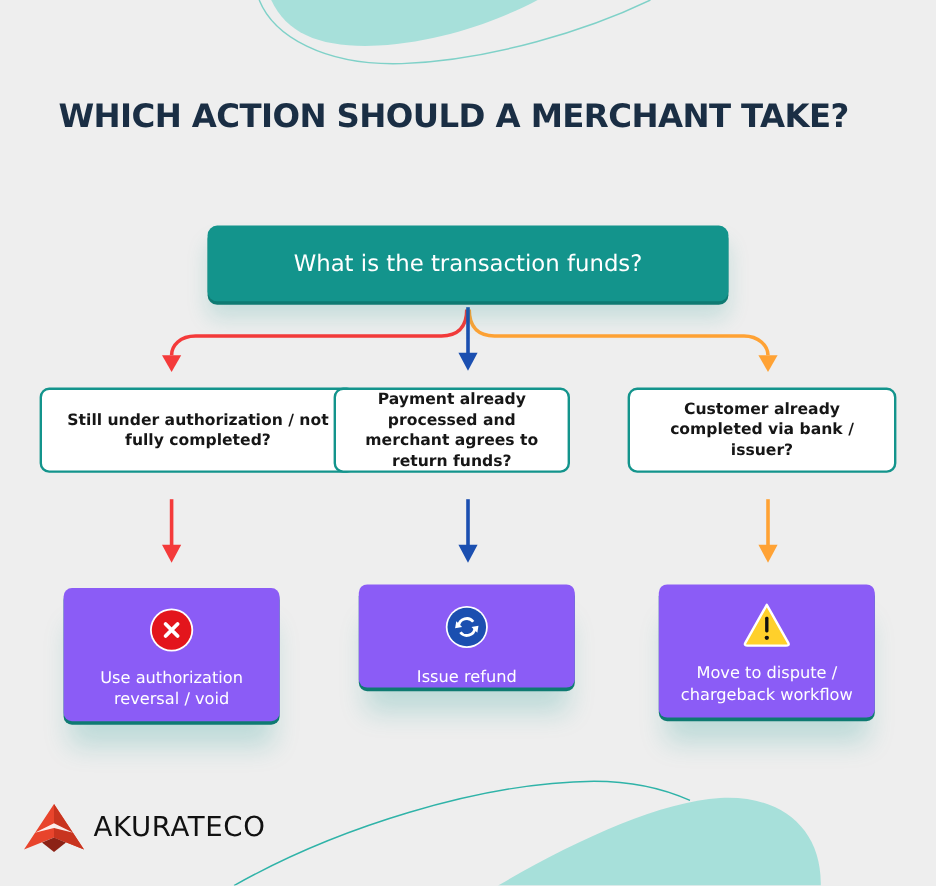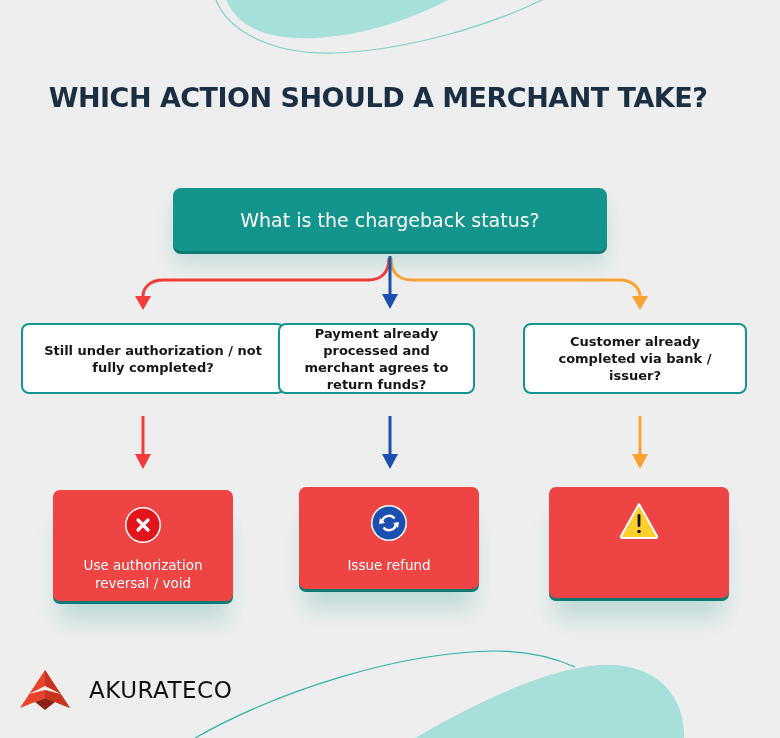--- a/index.html
+++ b/index.html
@@ -10,35 +10,35 @@
            font-family:"DejaVu Sans", sans-serif; font-weight:bold; font-size:27px;
            color:#1a2e44; letter-spacing:-0.5px; margin:0; }
   .root { position:absolute; left:173px; top:188px; width:434px; height:63px;
           background:#13948c; border-radius:8px; box-shadow:0 3px 0 #0e7a72, 0 14px 18px rgba(19,148,140,0.18);
           color:#fff; display:flex; align-items:center; justify-content:center;
           font-size:19px; }
   .q { position:absolute; top:323px; height:71px; background:#fff; border:2px solid #13948c;
        border-radius:8px; display:flex; align-items:center; justify-content:center;
        text-align:center; font-weight:bold; font-size:13px; line-height:17px; color:#161616;
        box-sizing:border-box; padding:0 10px; }
-  .q1 { left:21px; width:264px; }
+  .q1 { left:33px; width:264px; }
   .q2 { left:278px; width:197px; }
   .q3 { left:523px; width:224px; }
-  .act { position:absolute; background:#ef4444; border-radius:7px; color:#fff;
+  .act { position:absolute; background:#8b5cf6; border-radius:7px; color:#fff;
          box-shadow:0 3px 0 #0e7a72, 0 26px 22px -6px rgba(19,148,140,0.22);
          display:flex; flex-direction:column; align-items:center; text-align:center;
          font-size:13.5px; line-height:18px; box-sizing:border-box; }
   .a1 { left:53px; top:490px; width:180px; height:111px; padding-top:16px; }
-  .a2 { left:299px; top:487px; width:180px; height:102px; padding-top:17px; }
+  .a2 { left:299px; top:487px; width:180px; height:86px; padding-top:17px; }
   .a3 { left:549px; top:487px; width:180px; height:111px; padding-top:15px; }
   .icon { width:38px; height:38px; margin-bottom:12px; }
   .a2 .icon { margin-bottom:14px; }
   .logo { position:absolute; left:20px; top:670px; display:flex; align-items:center; }
   .logo-text { font-family:"DejaVu Sans", sans-serif; font-size:23px; color:#111;
-               margin-left:19px; letter-spacing:0.5px; }
+               margin-left:8px; letter-spacing:0.5px; }
 </style>
 </head>
 <body>
 
 <svg class="deco" width="780" height="738" viewBox="0 0 780 738">
 
   <path d="M226 0 C 240 30, 270 40, 315 38 C 370 35, 420 15, 448 0 Z" fill="#a7e0da"></path>
   <path d="M216 0 C 228 30, 270 55, 335 53 C 410 50, 490 25, 542 0" fill="none" stroke="#7fd1c8" stroke-width="1.2"></path>
 
   <path d="M415 738 C 480 700, 550 668, 600 665 C 650 662, 685 690, 684 738 Z" fill="#a7e0da"></path>
@@ -54,21 +54,21 @@
   <line x1="143" y1="416" x2="143" y2="456" stroke="#f43a3a" stroke-width="3"></line>
   <polygon points="135,454 151,454 143,469" fill="#f43a3a"></polygon>
   <line x1="390" y1="416" x2="390" y2="456" stroke="#1b4fb0" stroke-width="3"></line>
   <polygon points="382,454 398,454 390,469" fill="#1b4fb0"></polygon>
   <line x1="640" y1="416" x2="640" y2="456" stroke="#ffa234" stroke-width="3"></line>
   <polygon points="632,454 648,454 640,469" fill="#ffa234"></polygon>
 </svg>
 
 <h1 class="title">WHICH ACTION SHOULD A MERCHANT TAKE?</h1>
 
-<div class="root">What is the chargeback status?</div>
+<div class="root">What is the transaction funds?</div>
 
 <div class="q q1">Still under authorization / not fully completed?</div>
 <div class="q q2">Payment already processed and merchant agrees to return funds?</div>
 <div class="q q3">Customer already completed via bank / issuer?</div>
 
 <div class="act a1">
   <svg class="icon" viewBox="0 0 38 38">
     <circle cx="19" cy="19" r="18" fill="#fff"></circle>
     <circle cx="19" cy="19" r="16.5" fill="#e3151c"></circle>
     <path d="M14 14 L24 24 M24 14 L14 24" stroke="#fff" stroke-width="3.2" stroke-linecap="round"></path>
@@ -87,20 +87,21 @@
   </svg>
   <span>Issue refund</span>
 </div>
 
 <div class="act a3">
   <svg class="icon" viewBox="0 0 40 38" style="width:42px">
     <path d="M20 2 L38 34 Q39 36 36 36 L4 36 Q1 36 2 34 Z" fill="#ffd02b" stroke="#fff" stroke-width="2" stroke-linejoin="round"></path>
     <rect x="18.6" y="12" width="2.8" height="13" rx="1.2" fill="#111"></rect>
     <circle cx="20" cy="29.5" r="1.8" fill="#111"></circle>
   </svg>
+  <span style="width:160px">Move to dispute / chargeback workflow</span>
 </div>
 
 <div class="logo">
   <svg width="50" height="40" viewBox="0 0 50 40">
     <polygon points="25,0 50,38 25,28 0,38" fill="#e8442c"></polygon>
     <polygon points="25,0 50,38 25,28" fill="#c8341f"></polygon>
     <polygon points="9,24 25,16 41,24 25,20" fill="#ffffff" opacity="0.9"></polygon>
     <polygon points="15,32 25,28 35,32 25,40" fill="#8c2216"></polygon>
   </svg>
   <span class="logo-text">AKURATECO</span>

